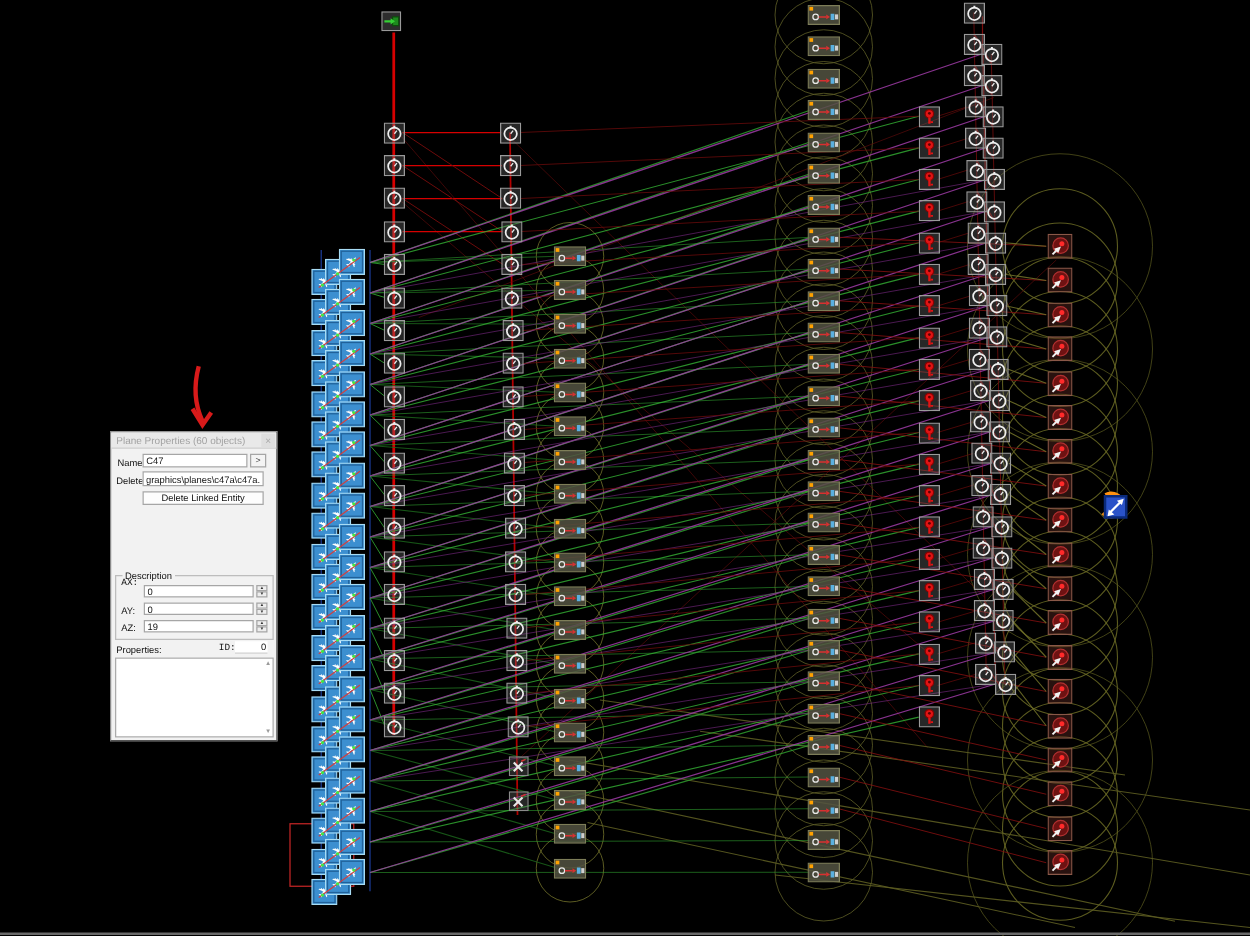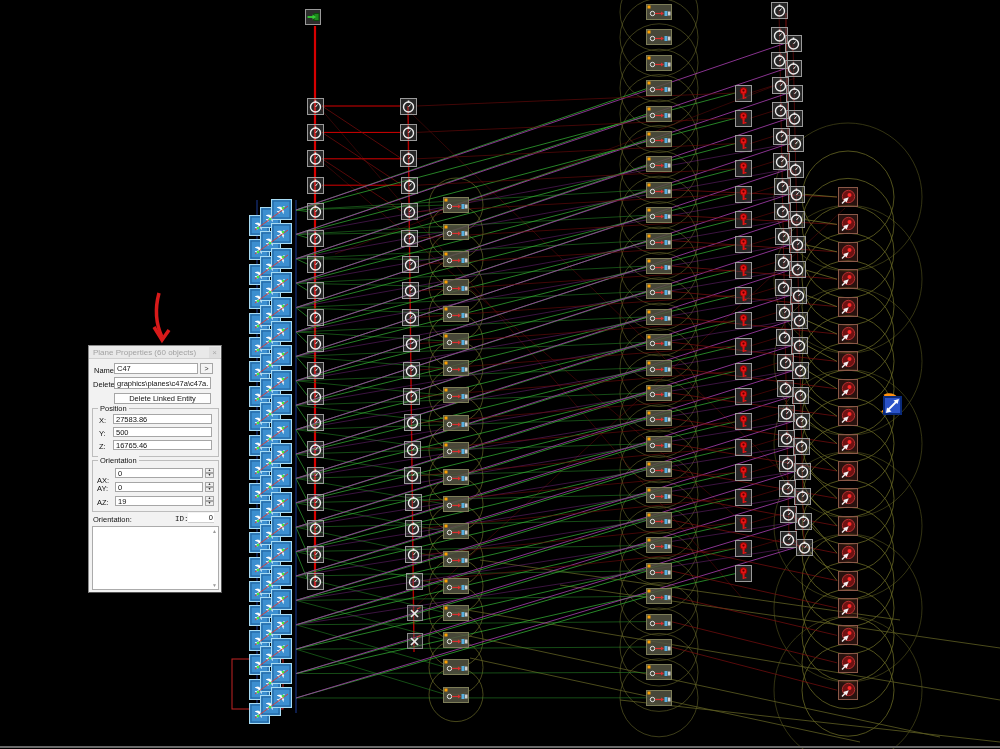--- a/index.html
+++ b/index.html
@@ -30,21 +30,21 @@
   .lab-model{left:4px;top:34px;} .f-model{left:25px;top:31px;width:97px;height:12px;font-size:6px;text-align:center;}
   .btn-del{position:absolute;left:25px;top:47px;width:97px;height:11px;border:1px solid #a6a6a6;
        background:#fdfdfd;font-size:7.5px;padding:0;color:#111;font-family:"Liberation Sans",sans-serif;}
   .grp{position:absolute;left:3px;width:125px;border:1px solid #bdbdbd;}
   .grp-lab{position:absolute;top:-5px;left:5px;background:#f2f2f2;padding:0 2px;font-size:7.5px;}
   .g-pos{top:62px;height:47px;} .g-ori{top:114px;height:50px;}
   .grp label{font-size:7.5px;}
   .g-pos .l1{left:6px;top:7px;} .g-pos .l2{left:6px;top:20px;} .g-pos .l3{left:6px;top:33px;}
   .g-pos input{left:20px;width:99px;height:10px;}
   .g-pos .i1{top:5px;} .g-pos .i2{top:18px;} .g-pos .i3{top:31px;}
-  .g-ori .l1{left:4px;top:15px;} .g-ori .l2{left:4px;top:23px;} .g-ori .l3{left:4px;top:37px;}
+  .g-ori .l1{left:4px;top:2px;font-family:Liberation Mono, monospace;} .g-ori .l2{left:4px;top:23px;} .g-ori .l3{left:4px;top:37px;}
   .g-ori input{left:22px;width:88px;height:10px;}
   .g-ori .i1{top:7px;} .g-ori .i2{top:21px;} .g-ori .i3{top:35px;}
   .spin{position:absolute;left:112px;width:9px;height:10px;}
   .s1{top:7px;} .s2{top:21px;} .s3{top:35px;}
   .spin button{display:block;width:9px;height:5px;padding:0;border:1px solid #a6a6a6;background:#eee;
        font-size:3.5px;line-height:3px;color:#333;}
   .lab-desc{left:4px;top:169px;} .lab-id{left:86px;top:169px;font-family:Liberation Mono, monospace;}
   .idv{position:absolute;left:99px;top:167px;width:26px;height:10px;background:#fff;
        border-bottom:1px solid #cfcfcf;text-align:right;font-size:7.5px;padding-right:1px;box-sizing:border-box;}
   .descbox{position:absolute;left:3px;top:180px;width:125px;height:62px;background:#fff;border:1px solid #ababab;}
@@ -2492,53 +2492,44 @@
     </div>
     <label class="lab-name">Name:</label>
     <input class="f-name" readonly="" value="C47" style="">
     <button class="btn-more">&gt;</button>
 
     <label class="lab-model">Delete</label>
     <input class="f-model" readonly="" value="graphics\planes\c47a\c47a.mgm" style="">
 
     <button class="btn-del">Delete Linked Entity</button>
 
-    <div class="grp g-pos">
-      <span class="grp-lab">Position</span>
-      <label class="l1">X:</label>
-      <input class="i1" readonly="" value="27583.86" style="">
-      <label class="l2">Y:</label>
-      <input class="i2" readonly="" value="500" style="">
-      <label class="l3">Z:</label>
-      <input class="i3" readonly="" value="16765.46" style="">
-    </div>
 
     <div class="grp g-ori">
-      <span class="grp-lab">Orientation</span>
+      <span class="grp-lab">Description</span>
       <label class="l1">AX:</label>
       <input class="i1" readonly="" value="0" style="">
       <span class="spin s1">
         <button>▲</button>
         <button>▼</button>
       </span>
       <label class="l2">AY:</label>
       <input class="i2" readonly="" value="0" style="">
       <span class="spin s2">
         <button>▲</button>
         <button>▼</button>
       </span>
       <label class="l3">AZ:</label>
       <input class="i3" readonly="" value="19" style="">
       <span class="spin s3">
         <button>▲</button>
         <button>▼</button>
       </span>
     </div>
 
-    <label class="lab-desc">Orientation:</label>
+    <label class="lab-desc">Properties:</label>
     <label class="lab-id">ID:</label>
     <span class="idv">0</span>
 
     <div class="descbox">
       <span></span>
       <span class="sb-up">▲</span>
       <span class="sb-dn">▼</span>
     </div>
   </div>
 

